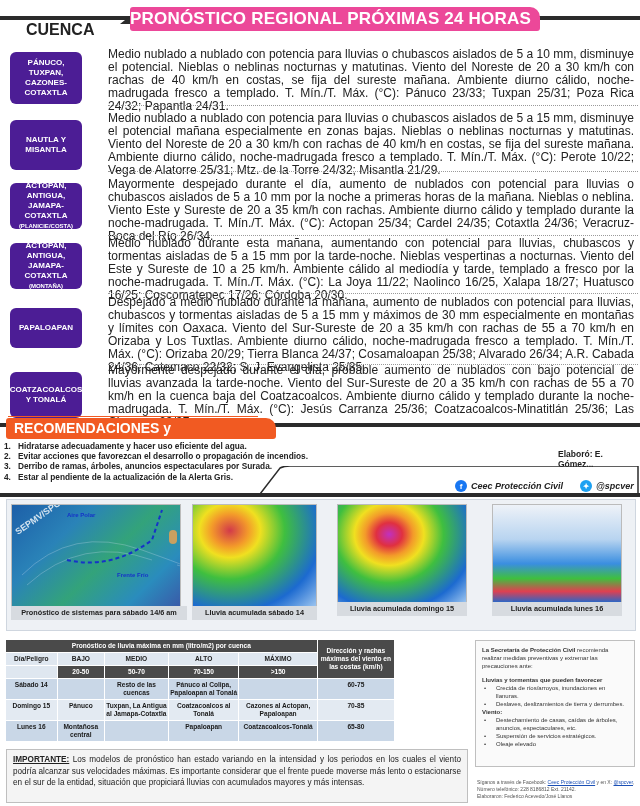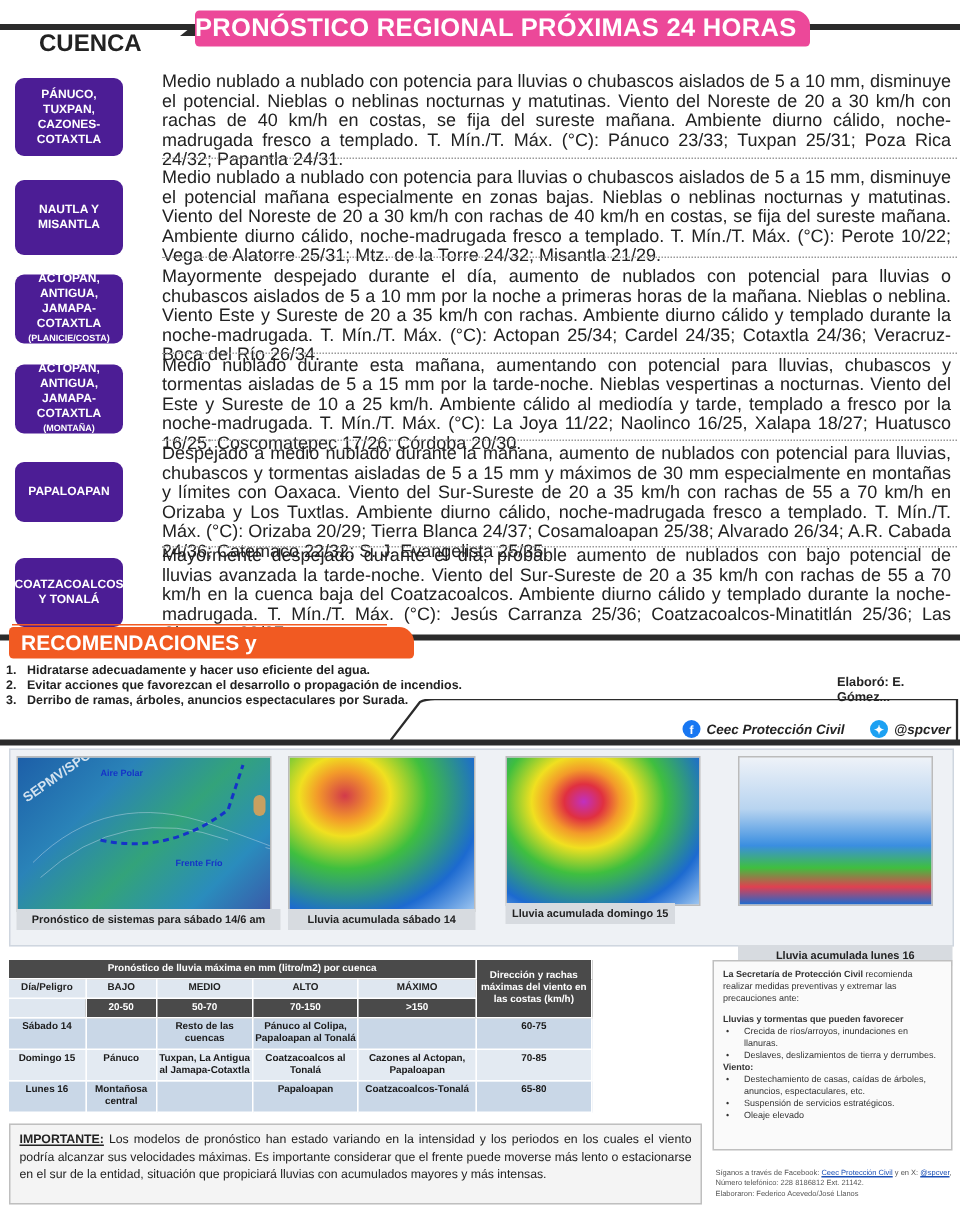--- a/index.html
+++ b/index.html
@@ -107,20 +107,21 @@
   <div class="desc" style="top:364px;">Mayormente despejado durante el día, probable aumento de nublados con bajo potencial de lluvias avanzada la tarde-noche. Viento del Sur-Sureste de 20 a 35 km/h con rachas de 55 a 70 km/h en la cuenca baja del Coatzacoalcos. Ambiente diurno cálido y templado durante la noche-madrugada. T. Mín./T. Máx. (°C): Jesús Carranza 25/36; Coatzacoalcos-Minatitlán 25/36; Las Choapas 23/37.</div>
 </div>
 
 <div class="orange-line"></div>
 <div class="rec-bar"></div>
 <div class="rec-banner">RECOMENDACIONES y PRECAUCIONES</div>
 <ul class="rec-list">
   <li><span class="n">1.</span><span>Hidratarse adecuadamente y hacer uso eficiente del agua.</span></li>
   <li><span class="n">2.</span><span>Evitar acciones que favorezcan el desarrollo o propagación de incendios.</span></li>
   <li><span class="n">3.</span><span>Derribo de ramas, árboles, anuncios espectaculares por Surada.</span></li>
+  <li><span class="n">4.</span><span>Estar al pendiente de la actualización de la Alerta Gris.</span></li>
 </ul>
 <div class="elaboro">Elaboró: E. Gómez...</div>
 
 <div class="social-frame">
   <svg width="380" height="30" viewBox="0 0 380 30">
     <path d="M0 28 L 20 2 Q 24 0 30 0 L 378 0 L 378 28" fill="none" stroke="#2b2b2b" stroke-width="1.5"></path>
   </svg>
 </div>
 <div class="social" style="left:455px;">
   <span class="icon-circle" style="background:#1877f2;">f</span>
@@ -143,24 +144,24 @@
       <text x="55" y="12" fill="#1533c8" font-size="6" font-weight="bold">Aire Polar</text>
       <text x="105" y="72" fill="#1533c8" font-size="6" font-weight="bold">Frente Frío</text>
     </svg>
   </div>
   <div class="map-caption" style="left:4px;top:106px;width:176px;">Pronóstico de sistemas para sábado 14/6 am</div>
 
   <div class="map" style="left:185px;width:125px;height:104px;background:radial-gradient(ellipse at 30% 25%,#d23a4a 0%,#f39a2a 15%,#f0e020 25%,#3fbf3f 45%,#1c6ad0 75%,#9ec6f0 100%);"></div>
   <div class="map-caption" style="left:185px;top:106px;width:125px;">Lluvia acumulada sábado 14</div>
 
   <div class="map" style="left:330px;width:130px;height:100px;background:radial-gradient(ellipse at 40% 30%,#c030c0 0%,#e03040 12%,#f39a2a 22%,#f0e020 32%,#3fbf3f 50%,#1c6ad0 78%,#9ec6f0 100%);"></div>
-  <div class="map-caption" style="left:330px;top:102px;width:113px;">Lluvia acumulada domingo 15</div>
+  <div class="map-caption" style="left:330px;top:102px;width:130px;">Lluvia acumulada domingo 15</div>
 
   <div class="map" style="left:485px;width:130px;height:100px;background:linear-gradient(180deg,#eef2f8 0%,#b8d4f0 35%,#3a8ee0 60%,#3fbf3f 75%,#e04050 88%,#1c6ad0 100%);"></div>
-  <div class="map-caption" style="left:485px;top:102px;width:143px;margin-top:28px;">Lluvia acumulada lunes 16</div>
+  <div class="map-caption" style="left:485px;top:102px;width:130px;">Lluvia acumulada lunes 16</div>
 </div>
 
 <table class="rain-table">
   <tbody>
       <tr>
     <th class="hdr-dark" colspan="5">Pronóstico  de lluvia máxima en mm (litro/m2) por cuenca</th>
     <th class="hdr-dark" rowspan="3" style="width:80px;vertical-align:middle;">Dirección y rachas máximas del viento en las costas (km/h)</th>
   </tr>
   <tr>
     <th class="hdr-light">Día/Peligro</th>

